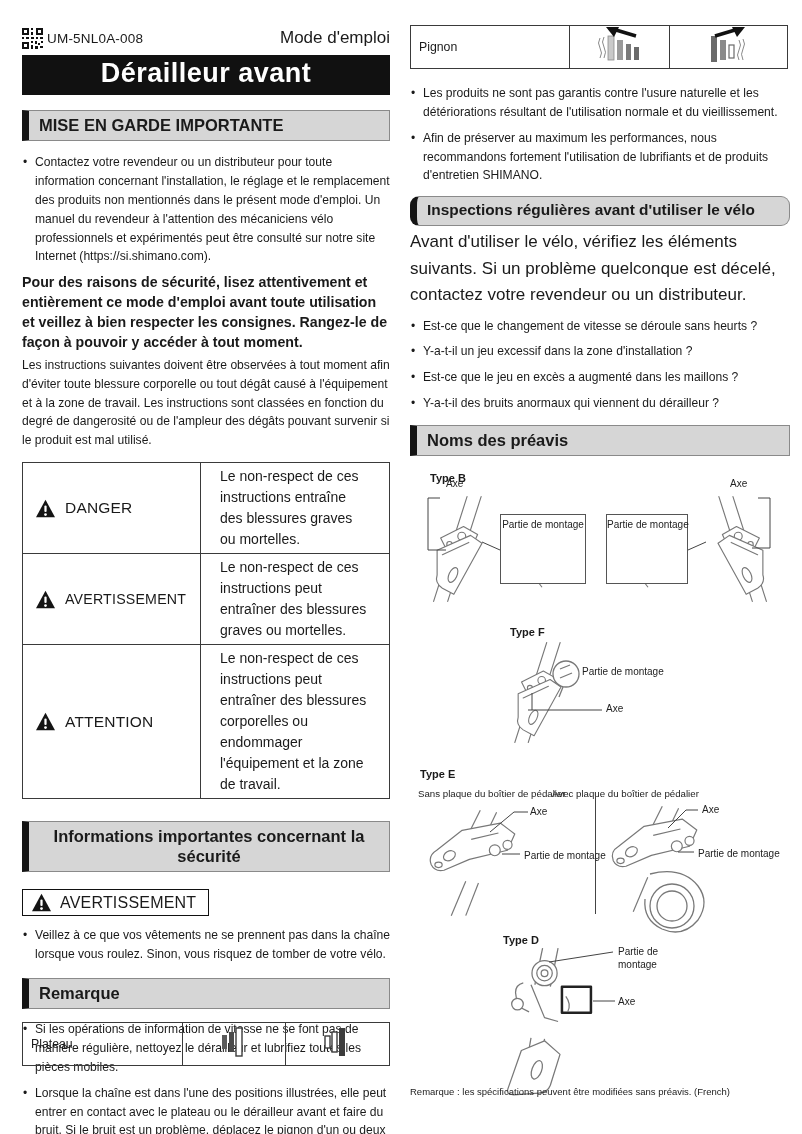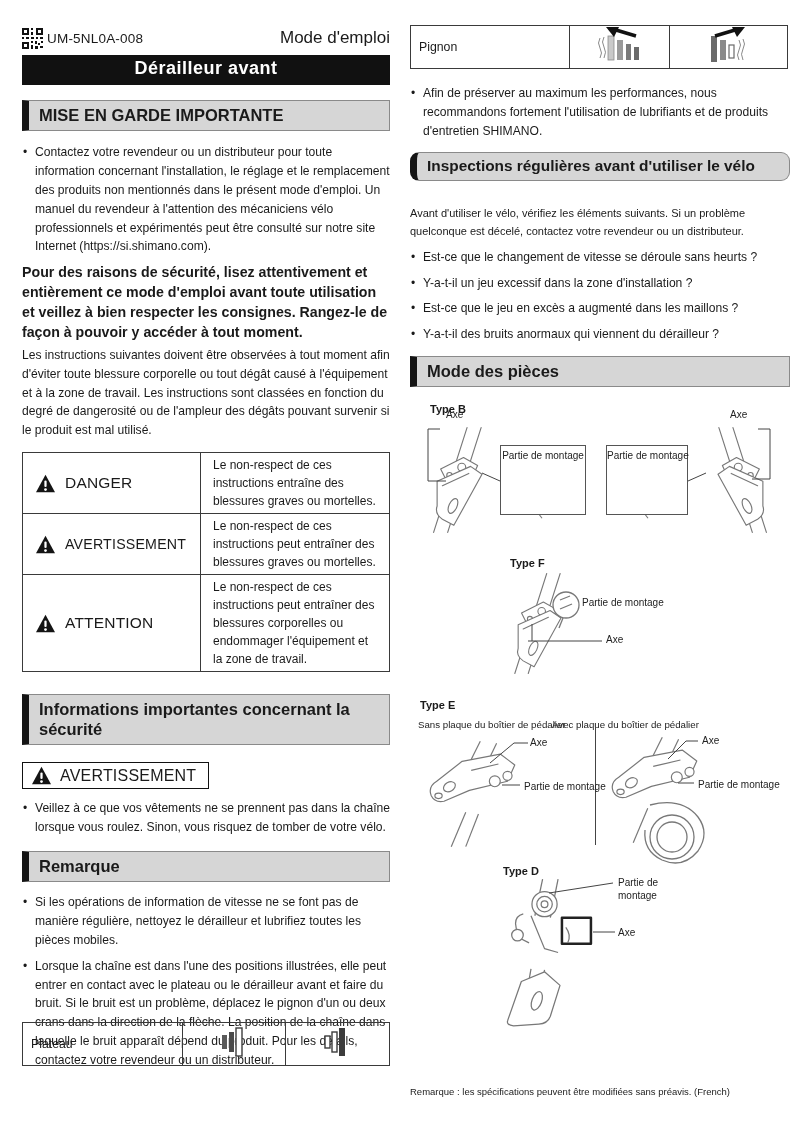--- a/index.html
+++ b/index.html
@@ -14,21 +14,21 @@
   .col-left  { position:absolute; left:22px;  top:24px; width:368px; }
   .col-right { position:absolute; left:410px; top:25px; width:380px; }
 
   
   .doc-header { display:flex; align-items:center; height:28px; }
   .qr { width:21px; height:21px; margin-right:4px; }
   .doc-code { font-size:13.5px; letter-spacing:.2px; }
   .doc-type { margin-left:auto; font-size:17px; }
   .title-bar {
     margin-top:3px; background:#111; color:#fff;
-    font-size:18px; font-weight:bold; text-align:center;
+    font-size:27px; font-weight:bold; text-align:center;
     padding:3px 0 6px 0; letter-spacing:.5px;
   }
 
   
   .section-h {
     background:#d6d6d6; border:1px solid #8a8a8a; border-left:7px solid #141414;
     font-weight:bold; font-size:16.5px; padding:4px 10px 5px 10px; line-height:1.22;
   }
   .section-h.small { font-size:15.4px; }
 
@@ -41,21 +41,21 @@
   .bullets li::before { content:"•"; position:absolute; left:1px; top:0; }
   .lead-bold { font-size:14.2px; font-weight:bold; line-height:1.4; margin-top:2px; }
   .body-text { font-size:12.1px; line-height:1.56; margin-top:3px; }
 
   
   table.hazard { border-collapse:collapse; width:100%; margin-top:12px; }
   table.hazard td { border:1px solid #3a3a3a; vertical-align:middle; }
   td.hz-label { width:178px; padding:4px 6px; }
   .hz-flex { display:flex; align-items:center; gap:9px; padding-left:6px; }
   .hz-word { font-weight:normal; font-size:15.5px; letter-spacing:.2px; }
-  td.hz-desc { font-size:12px; line-height:1.5; padding:3px 12px; }
+  td.hz-desc { font-size:14px; line-height:1.5; padding:3px 19px; }
   .tri { width:21px; height:19px; flex:0 0 auto; }
 
   
   .warn-box {
     display:inline-flex; align-items:center; gap:8px;
     border:1.6px solid #111; background:#fff; padding:3px 12px 3px 8px; margin-top:17px;
   }
   .warn-box .hz-word { font-size:16px; }
 
   
@@ -65,21 +65,21 @@
   .it-cell { text-align:center; vertical-align:middle; }
 
   .plateau-wrap { position:absolute; top:998px; left:0; width:317px; }
   table.plateau { width:368px; height:44px; }
   table.plateau td.it-label { width:163px; }
   table.plateau td.it-cell { width:105px; }
   table.pignon { width:378px; height:43px; }
   table.pignon td.it-label { width:160px; }
 
   
-  .intro-text { font-size:11px; line-height:1.56; margin-top:24px; margin-bottom:8px; }
+  .intro-text { font-size:17px; line-height:1.56; margin-top:3px; margin-bottom:8px; }
 
   
   .types { position:relative; width:380px; height:640px; margin-top:12px; }
   .type-label { position:absolute; font-size:11px; font-weight:bold; }
   .dg-label { position:absolute; font-size:10px; color:#222; white-space:nowrap; }
   .dg-label.wrap { white-space:normal; width:62px; line-height:1.25; }
   .e-caption { position:absolute; font-size:9.7px; color:#222; white-space:nowrap; }
   .e-divider { position:absolute; width:1px; background:#444; }
   .inset-box { position:absolute; border:1px solid #555; background:#fff; }
   .inset-box .dg-label { left:0; right:0; top:4px; text-align:center; }
@@ -227,21 +227,21 @@
                 <use href="#tri-warn"></use>
               </svg>
           <span class="hz-word">ATTENTION</span>
         </div>
       </td>
       <td class="hz-desc">Le non-respect de ces instructions peut entraîner des blessures corporelles ou endommager l'équipement et la zone de travail.</td>
     </tr>
   </tbody>
     </table>
 
-  <div class="section-h" style="margin-top:22px;">Informations importantes concernant la sécurité</div>
+  <div class="section-h" style="margin-top:22px;text-align:center;">Informations importantes concernant la sécurité</div>
 
   <div class="warn-box">
     <svg class="tri">
         <use href="#tri-warn"></use>
       </svg>
     <span class="hz-word">AVERTISSEMENT</span>
   </div>
 
   <ul class="bullets" style="margin-top:10px;">
     <li>Veillez à ce que vos vêtements ne se prennent pas dans la chaîne lorsque vous roulez. Sinon, vous risquez de tomber de votre vélo.</li>
@@ -307,35 +307,36 @@
           <path d="M46 13 q3 5 0 10 q-3 5 0 11" fill="none" stroke="#8a8a8a" stroke-width="1"></path>
           <line x1="18" y1="10" x2="38" y2="4" stroke="#111" stroke-width="3.4"></line>
           <polygon points="48,1 35,1 40,11" fill="#111"></polygon>
         </svg>
       </td>
     </tr>
   </tbody>
     </table>
 
   <ul class="bullets" style="margin-top:15px;">
+    <li>Les produits ne sont pas garantis contre l'usure naturelle et les détériorations résultant de l'utilisation normale et du vieillissement.</li>
     <li>Afin de préserver au maximum les performances, nous recommandons fortement l'utilisation de lubrifiants et de produits d'entretien SHIMANO.</li>
   </ul>
 
   <div class="section-h small" style="margin-top:11px;border-radius:9px;">Inspections régulières avant d'utiliser le vélo</div>
 
   <p class="intro-text">Avant d'utiliser le vélo, vérifiez les éléments suivants. Si un problème quelconque est décelé, contactez votre revendeur ou un distributeur.</p>
 
   <ul class="bullets">
     <li>Est-ce que le changement de vitesse se déroule sans heurts ?</li>
     <li>Y-a-t-il un jeu excessif dans la zone d'installation ?</li>
     <li>Est-ce que le jeu en excès a augmenté dans les maillons ?</li>
     <li>Y-a-t-il des bruits anormaux qui viennent du dérailleur ?</li>
   </ul>
 
-  <div class="section-h" style="margin-top:12px;">Mode des pièces</div>
+  <div class="section-h" style="margin-top:12px;">Noms des préavis</div>
 
   <div class="types">
 
     <span class="type-label" style="left:20px; top:4px;">Type B</span>
     <svg class="art" style="left:0; top:16px;" width="380" height="132" viewBox="0 0 380 132">
       <use href="#fd-side" x="6" y="10" width="88" height="110"></use>
       <use href="#fd-side" x="286" y="10" width="88" height="110" transform="translate(660 0) scale(-1 1)"></use>
       <g fill="none" stroke="#444" stroke-width="1">
         <path d="M30 14 h-12 v52 h18"></path>
         <path d="M348 14 h12 v50 h-18"></path>

